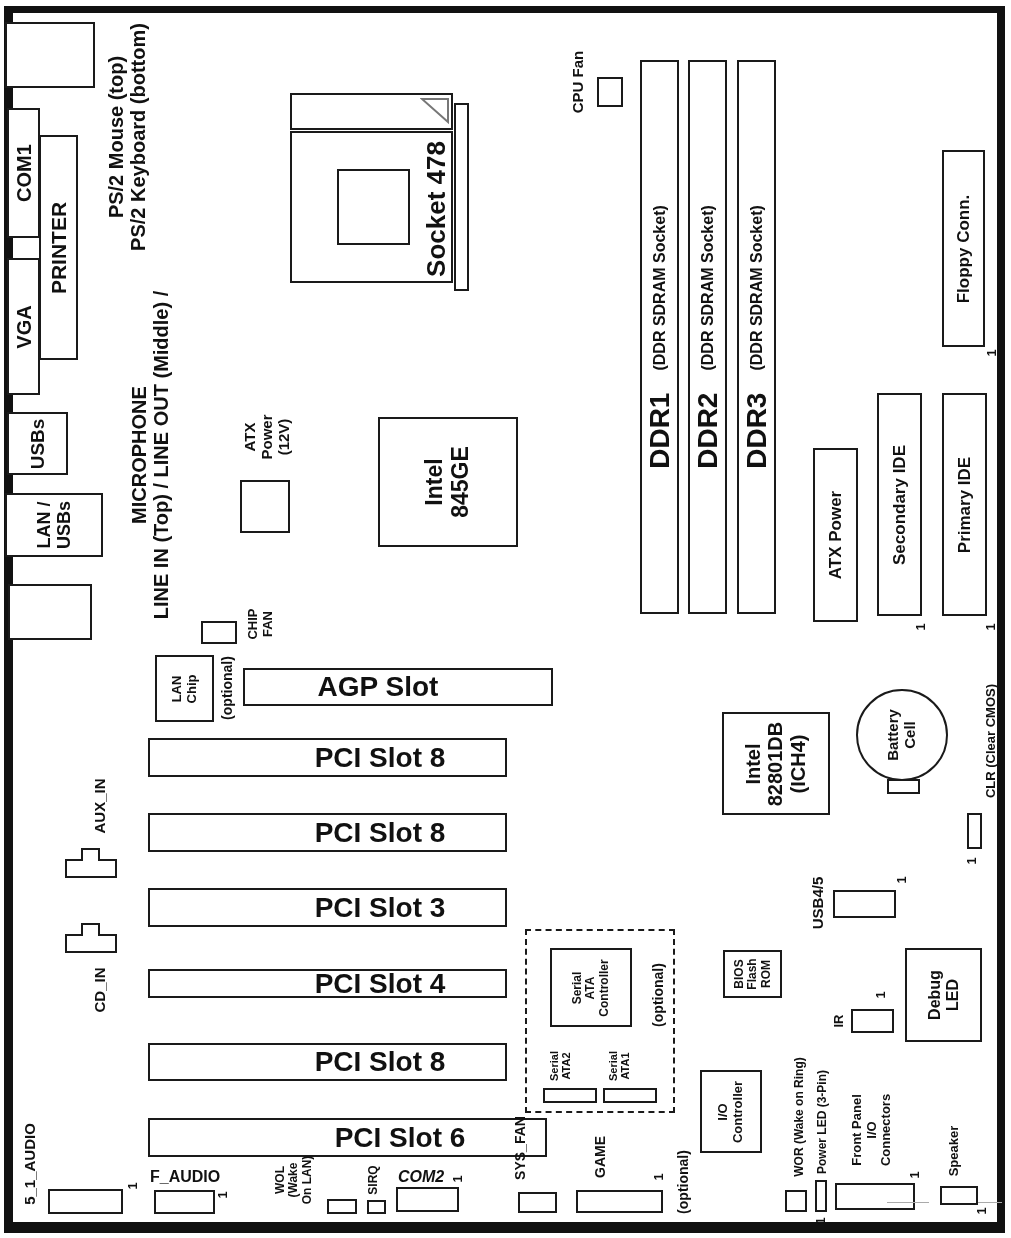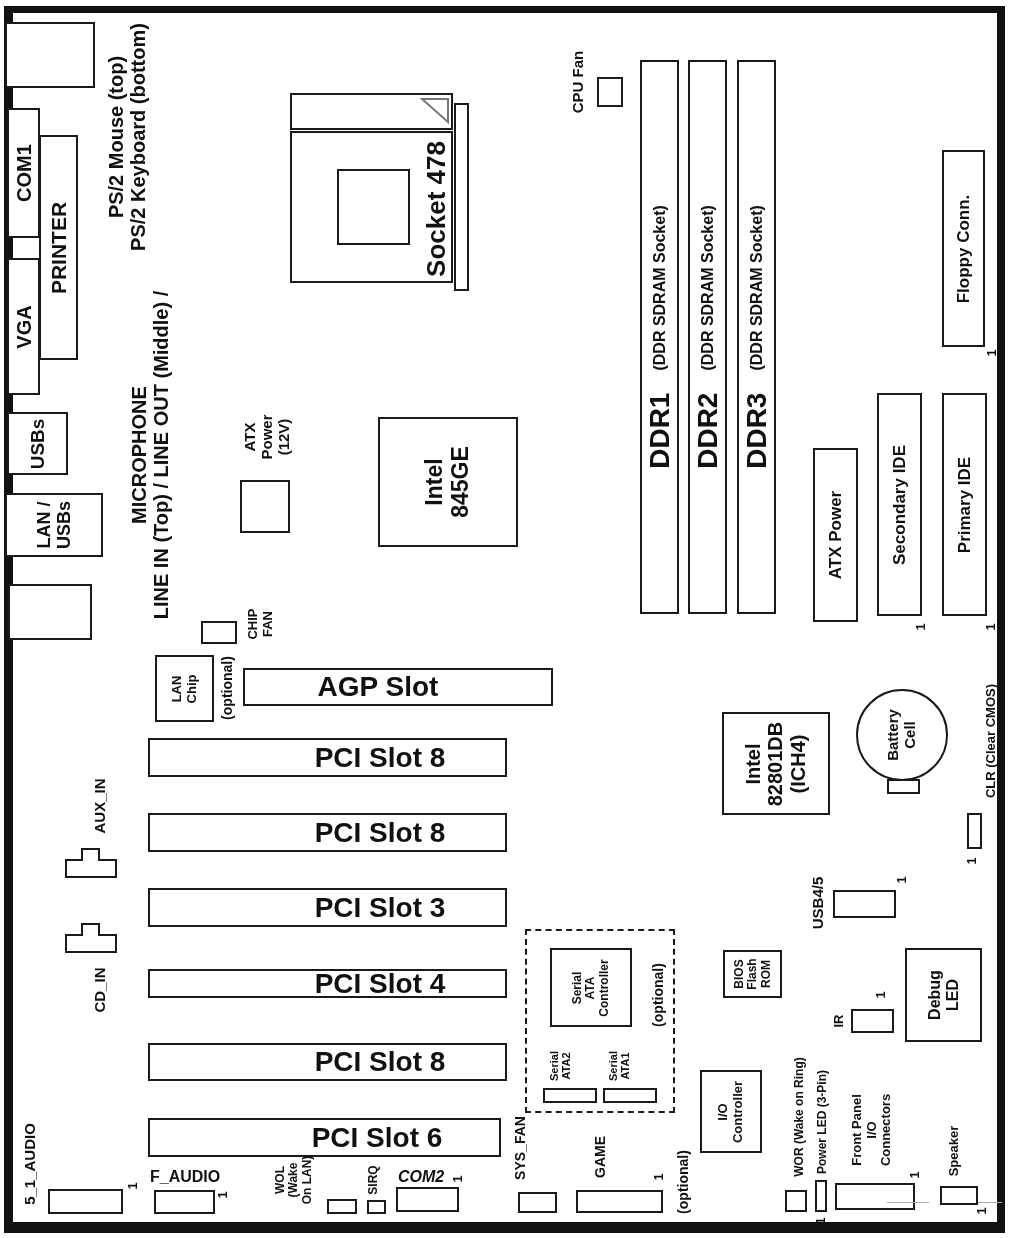--- a/index.html
+++ b/index.html
@@ -201,21 +201,21 @@
   <div class="box" style="left:148px;top:969px;width:359px;height:29px;">
     <div class="slot-text lbl" style="font-size:28px;padding-left:105px;">
       <span>PCI Slot 4</span>
     </div>
   </div>
   <div class="box" style="left:148px;top:1043px;width:359px;height:38px;">
     <div class="slot-text lbl" style="font-size:28px;padding-left:105px;">
       <span>PCI Slot 8</span>
     </div>
   </div>
-  <div class="box" style="left:148px;top:1118px;width:353px;height:39px;">
+  <div class="box" style="left:148px;top:1118px;width:399px;height:39px;">
     <div class="slot-text lbl" style="font-size:28px;padding-left:105px;">
       <span>PCI Slot 6</span>
     </div>
   </div>
 
   <div class="vcenter lbl" style="left:100px;top:806px;font-size:15px;">
     <span>AUX_IN</span>
   </div>
   <div class="conn" style="left:65px;top:848px;width:52px;height:30px;">
     <div class="tab"></div>

